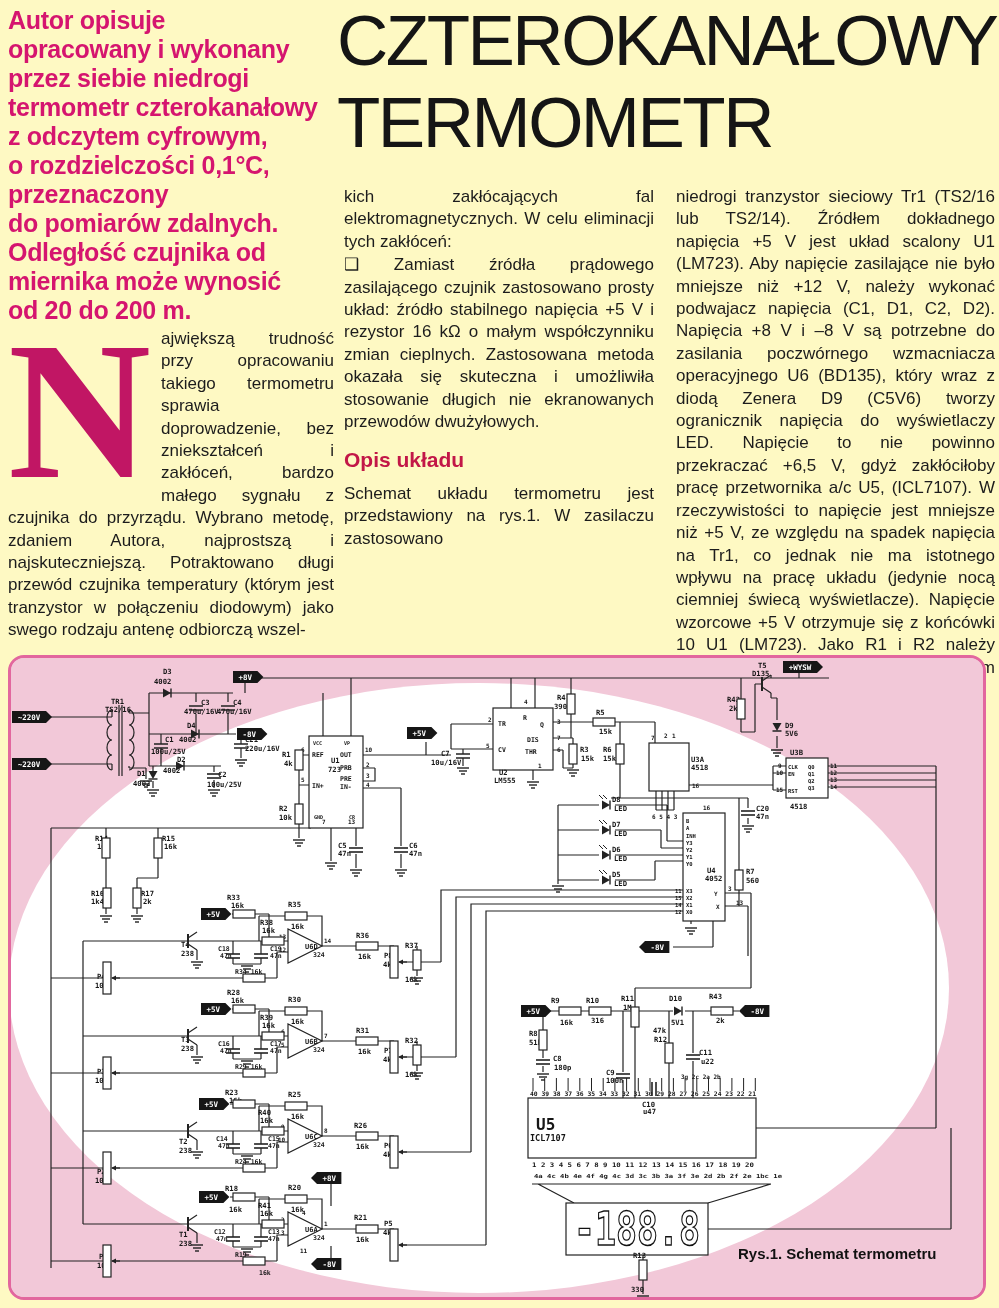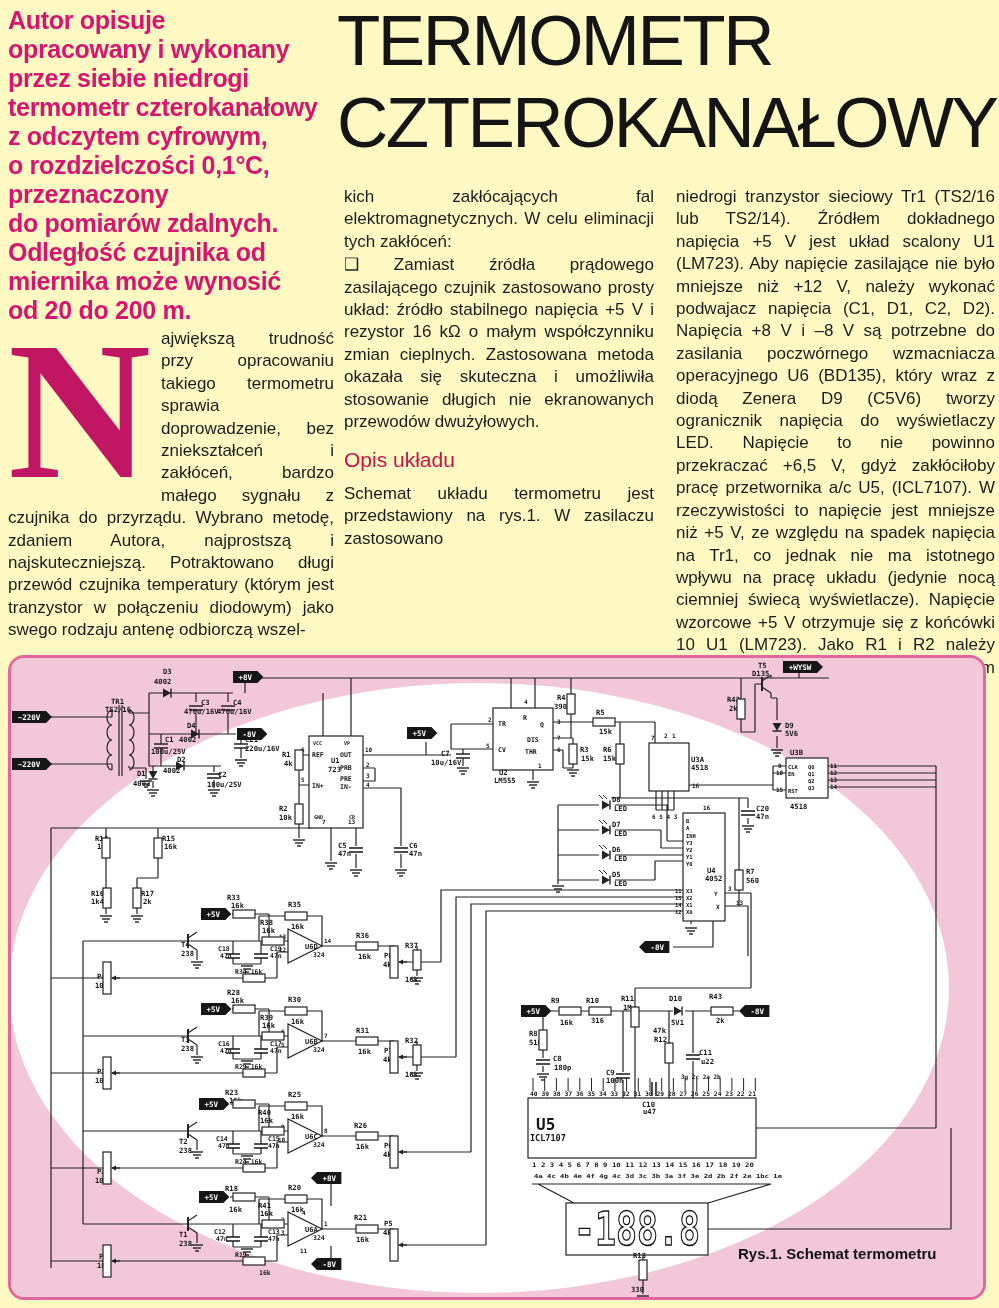--- a/index.html
+++ b/index.html
@@ -13,21 +13,21 @@
   .title div{white-space:nowrap;}
   .bodycol{position:absolute;font-size:17px;line-height:22.4px;color:#1c1c1c;
            text-align:justify;}
   .col1{left:8px;top:328px;width:326px;}
   .col2{left:344px;top:186px;width:322px;}
   .col3{left:676px;top:186px;width:319px;}
   .dropcap{float:left;font-family:"Liberation Serif",serif;font-weight:bold;
            font-size:198px;line-height:0.76;color:#c11664;margin:8px 10px 0 0;}
   .col2 p{margin:0 12px 0 0;}
   .col2 p.b{margin-top:1px;}
-  .opis{font-weight:normal;font-size:21px;color:#c21747;margin:16px 0 11px 0;
+  .opis{font-weight:bold;font-size:21px;color:#c21747;margin:16px 0 11px 0;
         text-align:left;}
   .schematic{position:absolute;left:8px;top:655px;width:978px;height:645px;
              border:3px solid #e2679e;border-radius:16px;box-sizing:border-box;
              overflow:hidden;background:#f2c8d8;}
   .schematic svg{display:block;width:100%;height:100%;}
   .sl{font-family:"DejaVu Sans Mono",monospace;font-weight:bold;fill:#161616;}
   .flagtext{font-family:"DejaVu Sans Mono",monospace;font-weight:bold;fill:#fff;}
   .pinrow{font-family:"DejaVu Sans Mono",monospace;font-weight:bold;fill:#161616;}
   .ic{fill:#fff;stroke:#222;stroke-width:1.2;}
   .wire{fill:none;stroke:#222;stroke-width:1.2;}
@@ -46,22 +46,22 @@
 termometr czterokanałowy
 z odczytem cyfrowym,
 o rozdzielczości 0,1°C,
 przeznaczony
 do pomiarów zdalnych.
 Odległość czujnika od
 miernika może wynosić
 od 20 do 200 m.</div>
 
   <div class="title">
+    <div>CZTEROKANAŁOWY</div>
     <div>TERMOMETR</div>
-    <div>CZTEROKANAŁOWY</div>
   </div>
 
   <div class="bodycol col1">
     <span class="dropcap">N</span><span>ajwiększą trudność przy opracowaniu takiego termometru sprawia doprowadzenie, bez zniekształceń i zakłóceń, bardzo małego sygnału z czujnika do przyrządu. Wybrano metodę, zdaniem Autora, najprostszą i najskuteczniejszą. Potraktowano długi przewód czujnika temperatury (którym jest tranzystor w połączeniu diodowym) jako swego rodzaju antenę odbiorczą wszel-</span>
   </div>
 
   <div class="bodycol col2">
     <p>kich zakłócających fal elektromagnetycznych. W celu eliminacji tych zakłóceń:</p>
     <p class="b">❑  Zamiast źródła prądowego zasilającego czujnik zastosowano prosty układ: źródło stabilnego napięcia +5 V i rezystor 16 kΩ o małym współczynniku zmian cieplnych. Zastosowana metoda okazała się skuteczna i umożliwiła stosowanie długich nie ekranowanych przewodów dwużyłowych.</p>
     <div class="opis">Opis układu</div>

